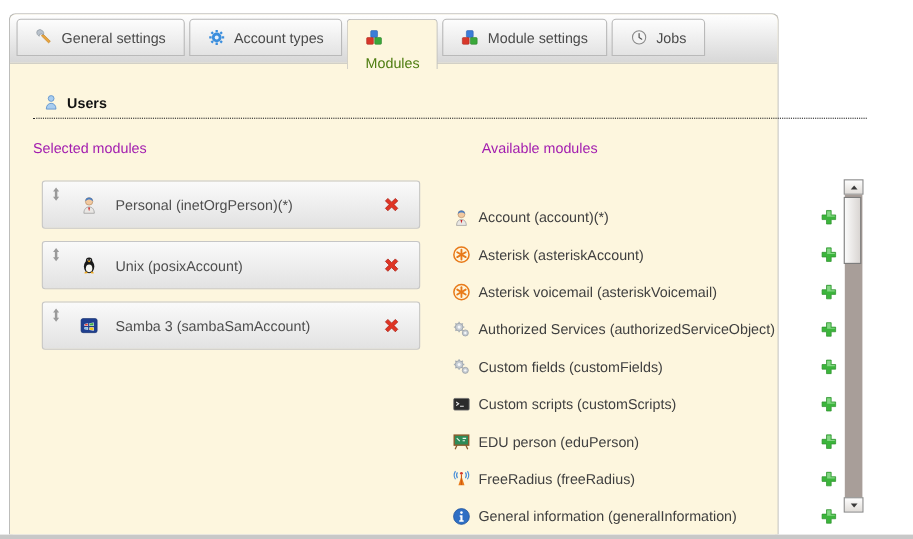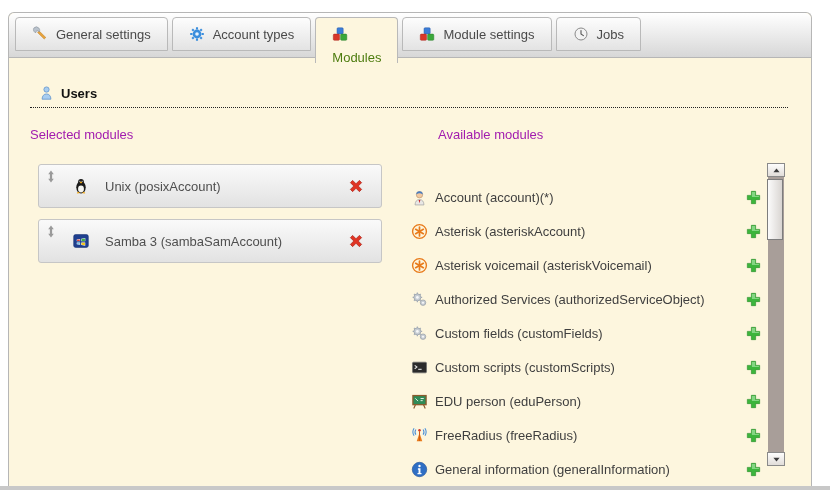--- a/index.html
+++ b/index.html
@@ -3,21 +3,21 @@
 <meta charset="utf-8">
 <style>
   html,body{margin:0;padding:0;}
   body{
     width:830px;height:490px;position:relative;overflow:hidden;
     background:#ffffff;
     font-family:"Liberation Sans","DejaVu Sans",sans-serif;
     -webkit-font-smoothing:antialiased;
   }
   .panel{
-    position:absolute;left:8px;top:12px;width:804px;height:474px;
+    position:absolute;left:8px;top:12px;width:700px;height:474px;
     background:#fdf6de;border:1px solid #b6b6b6;border-bottom:none;
     border-radius:6px 6px 0 0;box-sizing:border-box;
   }
   .bottom-bar{position:absolute;left:0;top:486px;width:830px;height:4px;background:#c8c8c8;}
 
   
   .tabstrip{
     position:absolute;left:0;top:0;width:100%;height:45px;box-sizing:border-box;
     background:linear-gradient(#ffffff,#d7d7d7);
     border-bottom:1px solid #b6b6b6;border-radius:6px 6px 0 0;
@@ -161,20 +161,41 @@
 
   <div class="selected-list">
       <div class="sel-item">
         <span class="handle icon">
           <svg viewBox="0 0 10 14">
             <path d="M5 0.5L8 4.5H6.2v5H8L5 13.5 2 9.5h1.8v-5H2z" fill="#9a9a9a"></path>
           </svg>
         </span>
         <span class="mod-icon icon">
           <svg viewBox="0 0 16 16">
+            <path d="M3.8 15c0-3.1 1.6-5.1 4.2-5.1s4.2 2 4.2 5.1z" fill="#e9e7e4" stroke="#9a9a9a" stroke-width="0.6"></path>
+            <path d="M7.2 10.4h1.6L8 13.4z" fill="#cc2222"></path>
+            <circle cx="8" cy="5.4" r="3" fill="#f2c9a0" stroke="#b08860" stroke-width="0.5"></circle>
+            <path d="M5 5.2a3 3 0 0 1 6 0c-1-.9-2-1.3-3-1.3s-2 .4-3 1.3z" fill="#4a7dc0"></path>
+          </svg>
+        </span>
+        <span class="mod-label">Personal (inetOrgPerson)(*)</span>
+        <button class="del-btn"><span class="icon" style="width:100%;height:100%">
+            <svg viewBox="0 0 16 16">
+              <path d="M3 5l2-2 3 3 3-3 2 2-3 3 3 3-2 2-3-3-3 3-2-2 3-3z" fill="#e03424" stroke="#a81f14" stroke-width="0.6"></path>
+            </svg>
+          </span></button>
+      </div>
+      <div class="sel-item">
+        <span class="handle icon">
+          <svg viewBox="0 0 10 14">
+            <path d="M5 0.5L8 4.5H6.2v5H8L5 13.5 2 9.5h1.8v-5H2z" fill="#9a9a9a"></path>
+          </svg>
+        </span>
+        <span class="mod-icon icon">
+          <svg viewBox="0 0 16 16">
             <ellipse cx="8" cy="9.2" rx="4.2" ry="5.4" fill="#1a1a1a"></ellipse>
             <ellipse cx="8" cy="10.6" rx="2.6" ry="3.1" fill="#f5f5f0"></ellipse>
             <circle cx="8" cy="4.4" r="2.6" fill="#1a1a1a"></circle>
             <circle cx="7" cy="3.8" r="0.5" fill="#fff"></circle>
             <circle cx="9" cy="3.8" r="0.5" fill="#fff"></circle>
             <path d="M6.8 4.8L8 4l1.2.8L8 5.7z" fill="#f0a818"></path>
             <path d="M4.4 13.7l2-.5.2 1.3-2.2.2z" fill="#f0a818"></path>
             <path d="M11.6 13.7l-2-.5-.2 1.3 2.2.2z" fill="#f0a818"></path>
           </svg>
         </span>

